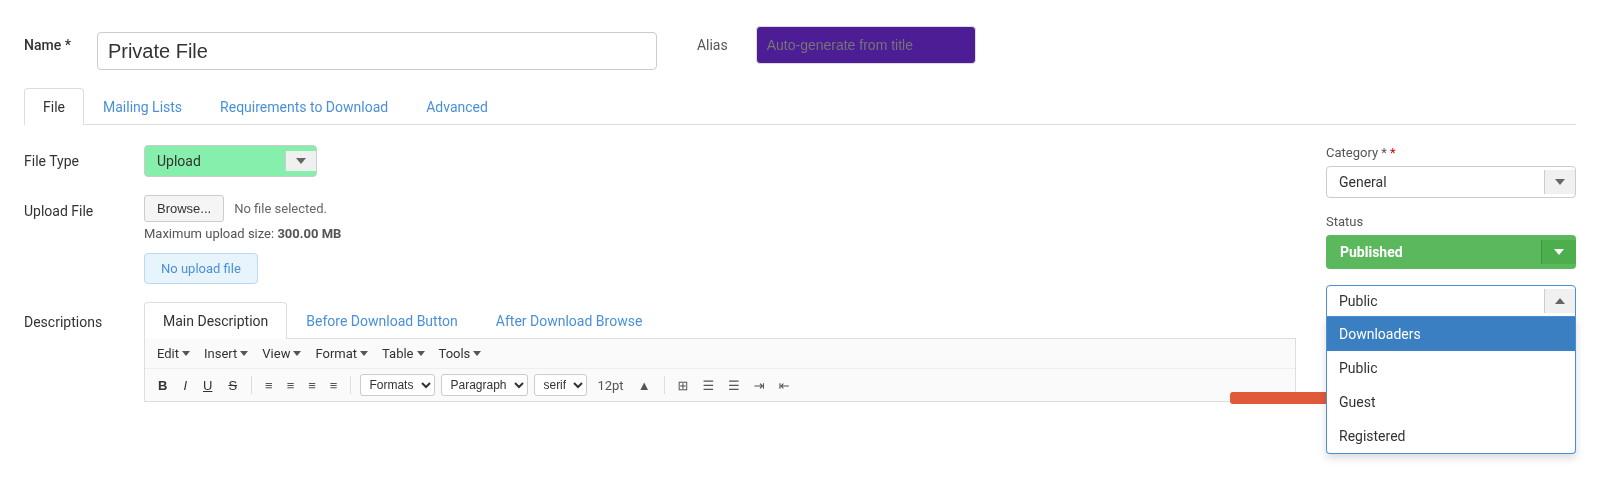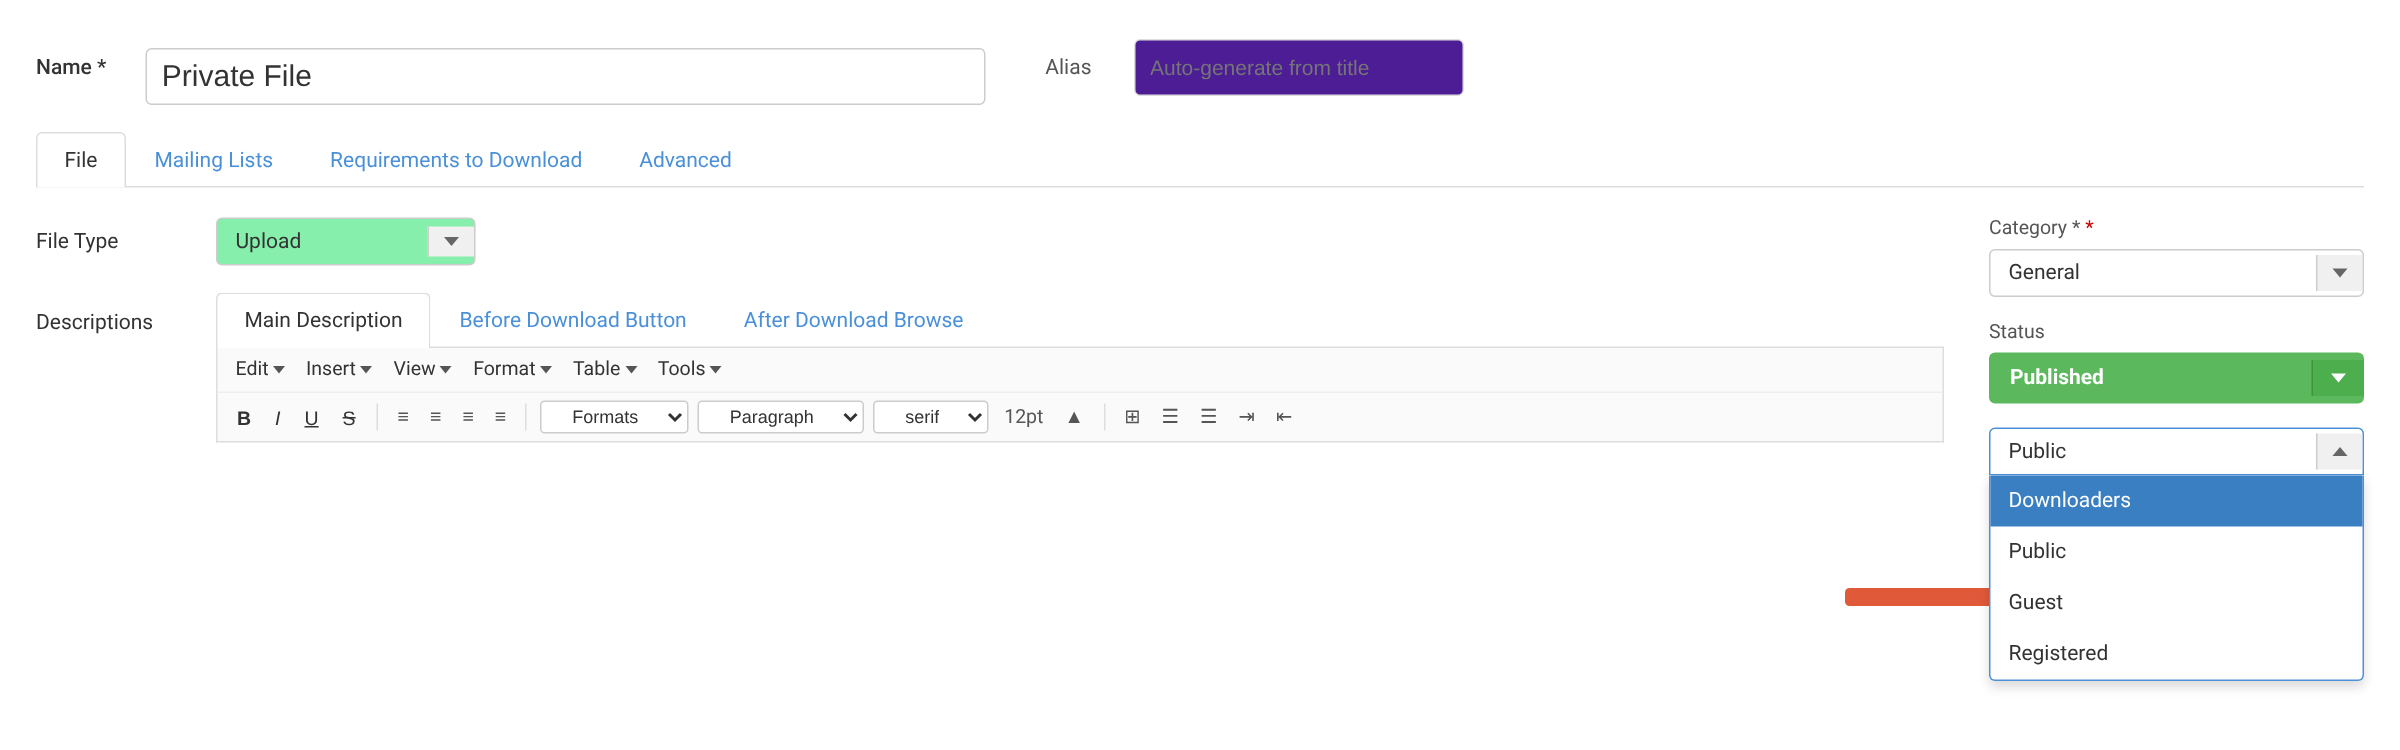--- a/index.html
+++ b/index.html
@@ -264,21 +264,21 @@
       border: none;
       background: none;
       color: #333;
     }
     .tb-btn.bold { font-weight: 700; }
     .tb-btn.italic { font-style: italic; }
     .tb-btn.underline { text-decoration: underline; }
     .tb-btn.strike { text-decoration: line-through; }
     .select-sm {
       font-size: 12px;
-      padding: 2px 16px;
+      padding: 2px 4px;
       border: 1px solid #ccc;
       border-radius: 3px;
       background: #fff;
       color: #333;
       cursor: pointer;
     }
     .icon-btn {
       font-size: 13px;
       cursor: pointer;
       color: #555;
@@ -466,20 +466,33 @@
         <div class="form-content">
           <div class="select-wrapper">
             <span class="select-text">Upload</span>
             <div class="select-arrow-btn">
               <span class="chevron-down"></span>
             </div>
           </div>
         </div>
       </div>
 
+      <div class="form-row">
+        <div class="form-label">Upload File</div>
+        <div class="form-content">
+          <div class="upload-row">
+            <button class="browse-btn">Browse...</button>
+            <span class="no-file-text">No file selected.</span>
+          </div>
+          <div class="max-upload-text">
+            <span>Maximum upload size:</span> <strong>300.00 MB</strong>
+          </div>
+          <div class="no-upload-btn">No upload file</div>
+        </div>
+      </div>
 
       <div class="descriptions-row">
         <div class="descriptions-label">Descriptions</div>
         <div class="descriptions-content">
 
           <div class="sub-tabs">
             <div class="sub-tab active">Main Description</div>
             <div class="sub-tab">Before Download Button</div>
             <div class="sub-tab">After Download Browse</div>
           </div>

